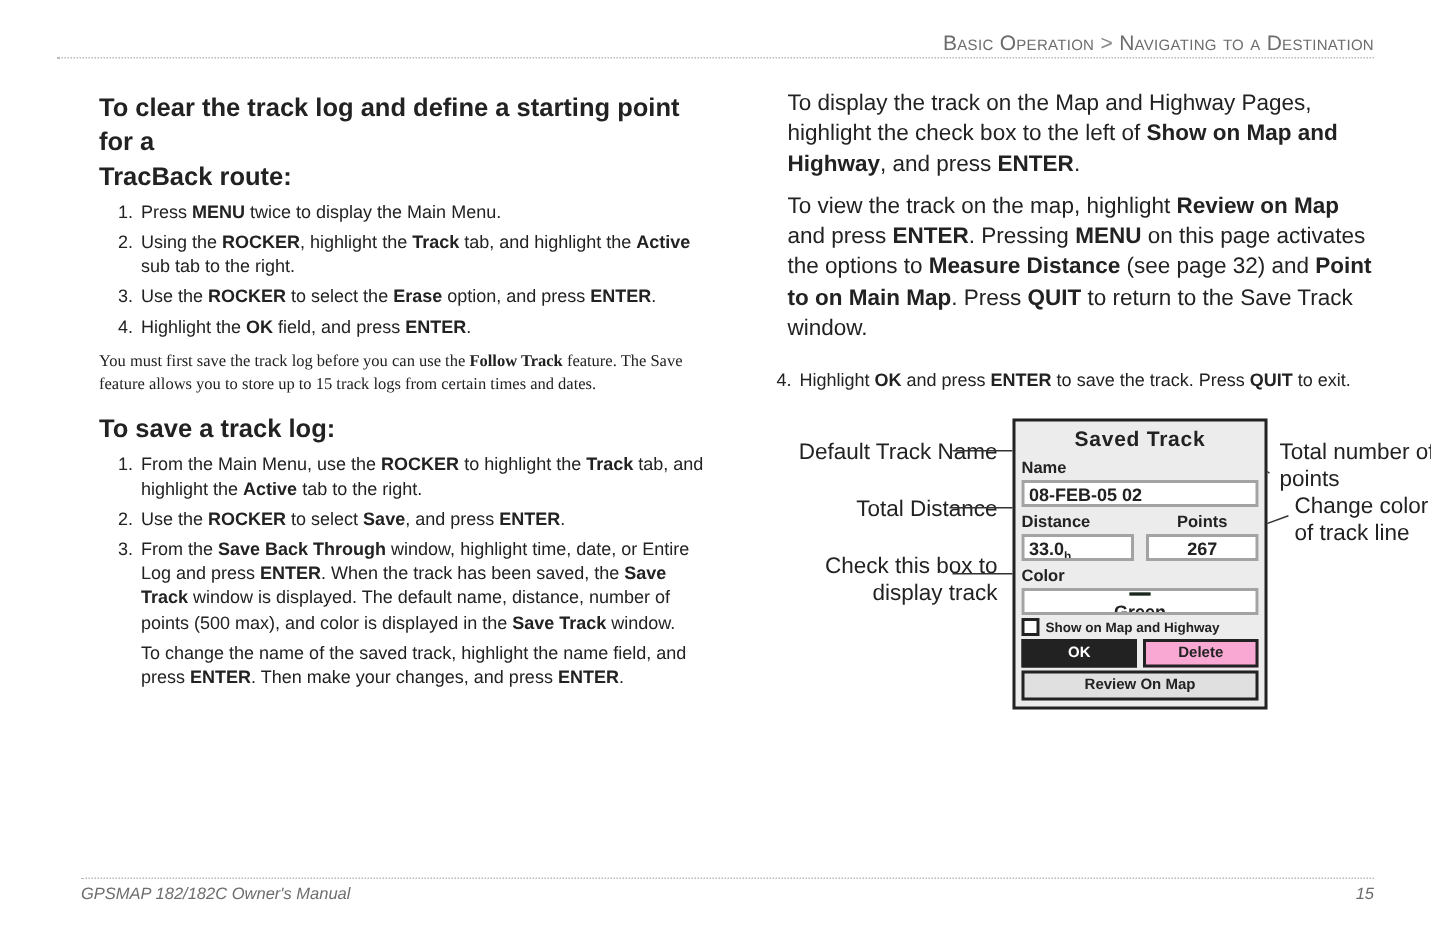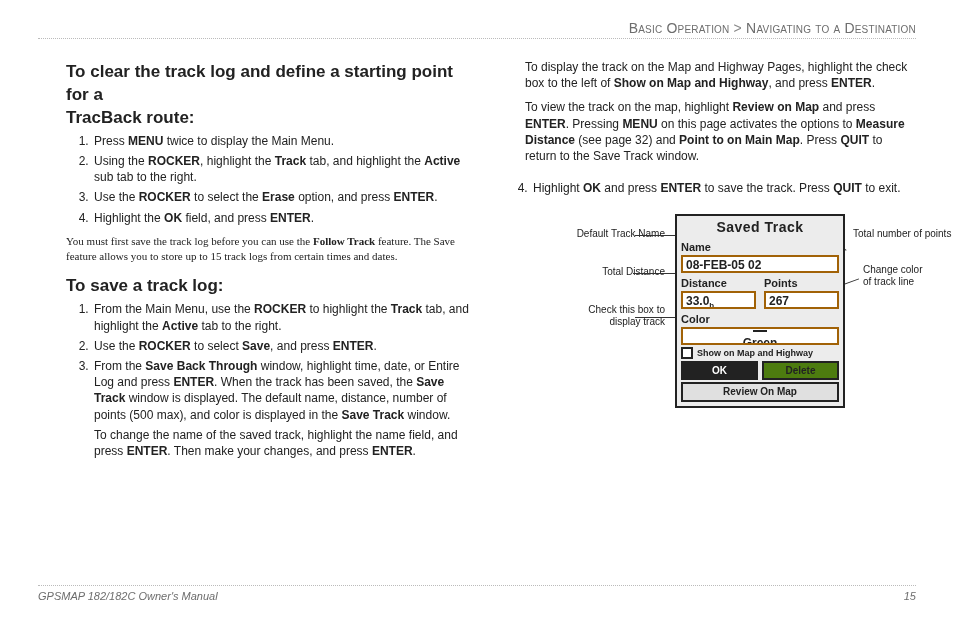--- a/index.html
+++ b/index.html
@@ -34,21 +34,21 @@
   ol { list-style: decimal; padding-left: 26px; }
   ol li { margin-bottom: 4px; padding-left: 2px; }
   ol li .sub { display:block; margin-top:4px; }
   .body-serif {
     font-family: Georgia, 'Times New Roman', serif;
     font-size: 11px;
     line-height: 1.35;
     margin: 8px 0 12px 0;
   }
   b { font-weight: bold; }
-  .note-para { margin: 0 0 8px 20px; font-size:12px; }
+  .note-para { margin: 0 0 8px 20px; font-size:15px; }
   .col-right ol { margin-top: 16px; }
 
   
   .figure-wrap {
     position: relative;
     margin-top: 12px;
     height: 210px;
   }
   .device {
     position: absolute;
@@ -66,68 +66,68 @@
     letter-spacing: 0.5px;
     font-family: 'Arial Black', Arial, sans-serif;
   }
   .dev-label {
     font-size: 11px; font-weight: bold;
     font-family: Liberation Sans, sans-serif;
     padding: 1px 4px 0 4px;
   }
   .dev-field {
     margin: 0 4px 2px 4px;
-    border: 2px solid #a16207;
+    border: 2px solid #a3a3a3;
     background: #fff;
     padding: 1px 3px;
     font-family: 'Arial Black', Arial, sans-serif;
     font-weight: 900;
     font-size: 12px;
     height: 18px; line-height: 14px;
     overflow: hidden;
   }
   .dev-row { display:flex; }
   .dev-row .half { flex:1; }
-  .dev-row .half + .half { margin-left: 0; }
+  .dev-row .half + .half { margin-left: 0; text-align: center; }
   .dev-color-field { display:flex; align-items:center; gap:4px;flex-direction:column; }
   .color-swatch { width:14px; height:12px; background:#2e8b36; border:1px solid #222; }
   .dev-checkrow {
     display:flex; align-items:center; gap:4px;
     margin: 2px 4px;
     font-family:'Arial Black',Arial,sans-serif;
     font-size: 9px; font-weight:900;
   }
   .dev-checkrow .chk {
     width:12px; height:12px; border:2px solid #222; background:#fff;
   }
   .dev-btnrow { display:flex; gap:4px; margin:2px 4px; }
   .dev-btn {
-    flex:1; border:2px solid #222; background:#4d7c0f;
+    flex:1; border:2px solid #222; background:#f9a8d4;
     text-align:center; font-family:'Arial Black',Arial,sans-serif;
     font-size:10px; font-weight:900; padding:1px 0;
   }
   .dev-btn.primary { background:#222; color:#fff; }
   .dev-review {
     margin:2px 4px 4px 4px; border:2px solid #222; background:#e0e0e0;
     text-align:center; font-family:'Arial Black',Arial,sans-serif;
     font-size:10px; font-weight:900; padding:1px 0;
   }
   .sub-super { font-size: 8px; vertical-align: sub; }
 
   .callout {
-    position:absolute; font-size:10px; color:#222; line-height:1.2;
+    position:absolute; font-size:15px; color:#222; line-height:1.2;
   }
   .callout.right { text-align:left; }
   .callout.left { text-align:right; }
   .line {
     position:absolute; background:#333; height:1px;
   }
 
   .footer {
-    position:absolute; bottom:16px; left:38px; right:38px;
+    position:absolute; bottom:16px; left:54px; right:38px;
     border-top: 1px dotted #bbb;
     padding-top: 4px;
     display:flex; justify-content:space-between;
     font-style: italic; color:#6d6d6d; font-size:11px;text-align:right;
   }
 </style>
 </head>
 <body>
 
 <div class="breadcrumb">

